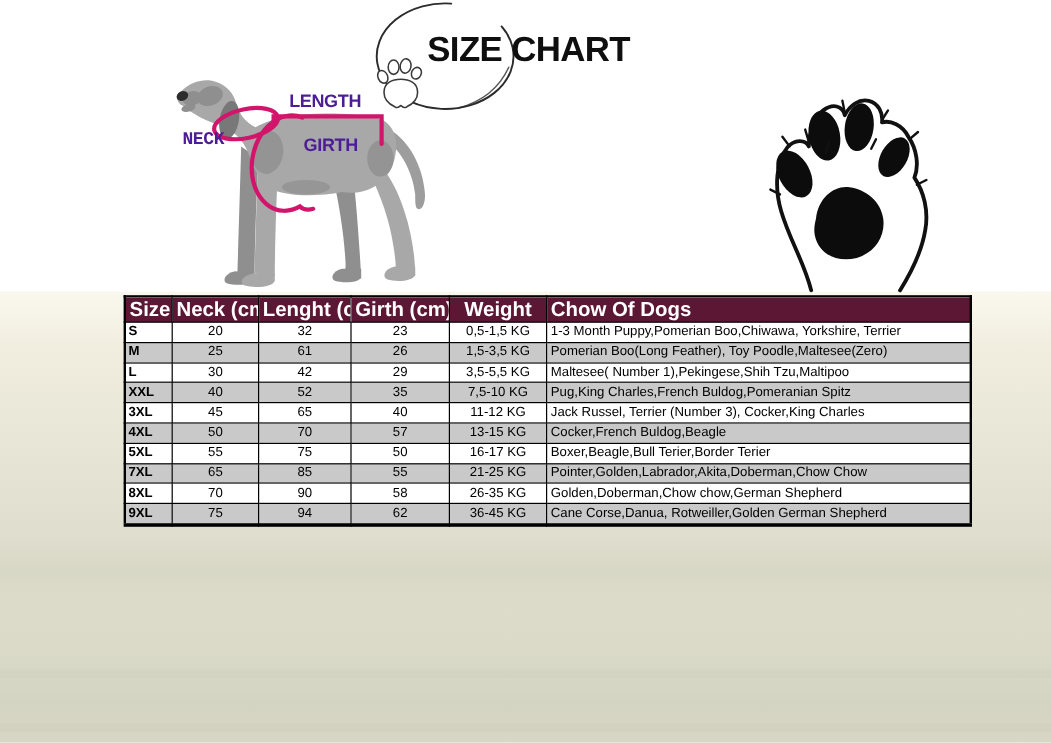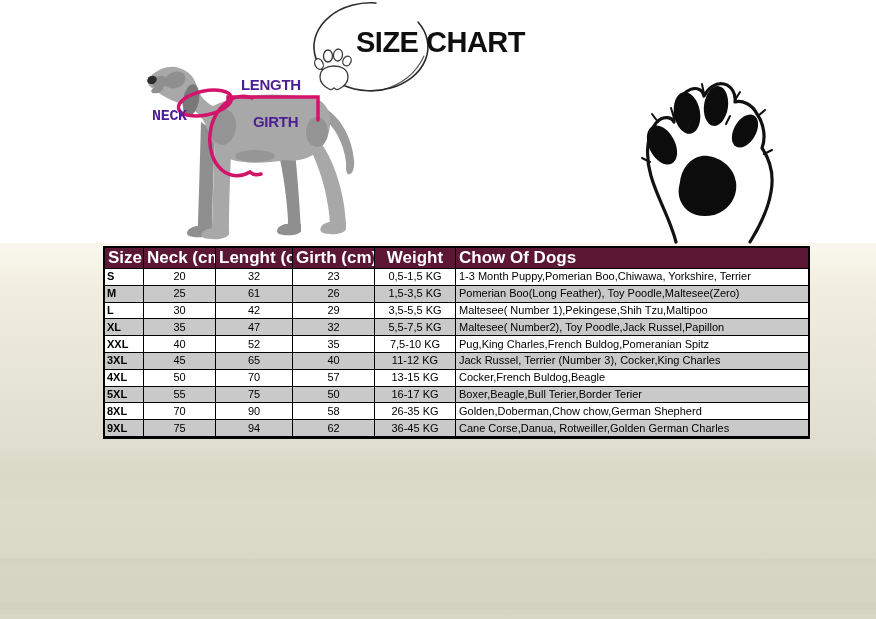--- a/index.html
+++ b/index.html
@@ -185,28 +185,20 @@
       </tr>
       <tr>
         <td class="cell-size">L</td>
         <td>30</td>
         <td>42</td>
         <td>29</td>
         <td>3,5-5,5 KG</td>
         <td class="cell-types">Maltesee( Number 1),Pekingese,Shih Tzu,Maltipoo</td>
       </tr>
       <tr>
-        <td class="cell-size">XL</td>
-        <td>35</td>
-        <td>47</td>
-        <td>32</td>
-        <td>5,5-7,5 KG</td>
-        <td class="cell-types">Maltesee( Number2), Toy Poodle,Jack Russel,Papillon</td>
-      </tr>
-      <tr>
         <td class="cell-size">XXL</td>
         <td>40</td>
         <td>52</td>
         <td>35</td>
         <td>7,5-10 KG</td>
         <td class="cell-types">Pug,King Charles,French Buldog,Pomeranian Spitz</td>
       </tr>
       <tr>
         <td class="cell-size">3XL</td>
         <td>45</td>
@@ -225,31 +217,39 @@
       </tr>
       <tr>
         <td class="cell-size">5XL</td>
         <td>55</td>
         <td>75</td>
         <td>50</td>
         <td>16-17 KG</td>
         <td class="cell-types">Boxer,Beagle,Bull Terier,Border Terier</td>
       </tr>
       <tr>
+        <td class="cell-size">7XL</td>
+        <td>65</td>
+        <td>85</td>
+        <td>55</td>
+        <td>21-25 KG</td>
+        <td class="cell-types">Pointer,Golden,Labrador,Akita,Doberman,Chow Chow</td>
+      </tr>
+      <tr>
         <td class="cell-size">8XL</td>
         <td>70</td>
         <td>90</td>
         <td>58</td>
         <td>26-35 KG</td>
         <td class="cell-types">Golden,Doberman,Chow chow,German Shepherd</td>
       </tr>
       <tr>
         <td class="cell-size">9XL</td>
         <td>75</td>
         <td>94</td>
         <td>62</td>
         <td>36-45 KG</td>
-        <td class="cell-types">Cane Corse,Danua, Rotweiller,Golden German Charles</td>
+        <td class="cell-types">Cane Corse,Danua, Rotweiller,Golden German Shepherd</td>
       </tr>
     </tbody>
   </table>
 
 </div>
 
 </body></html>

